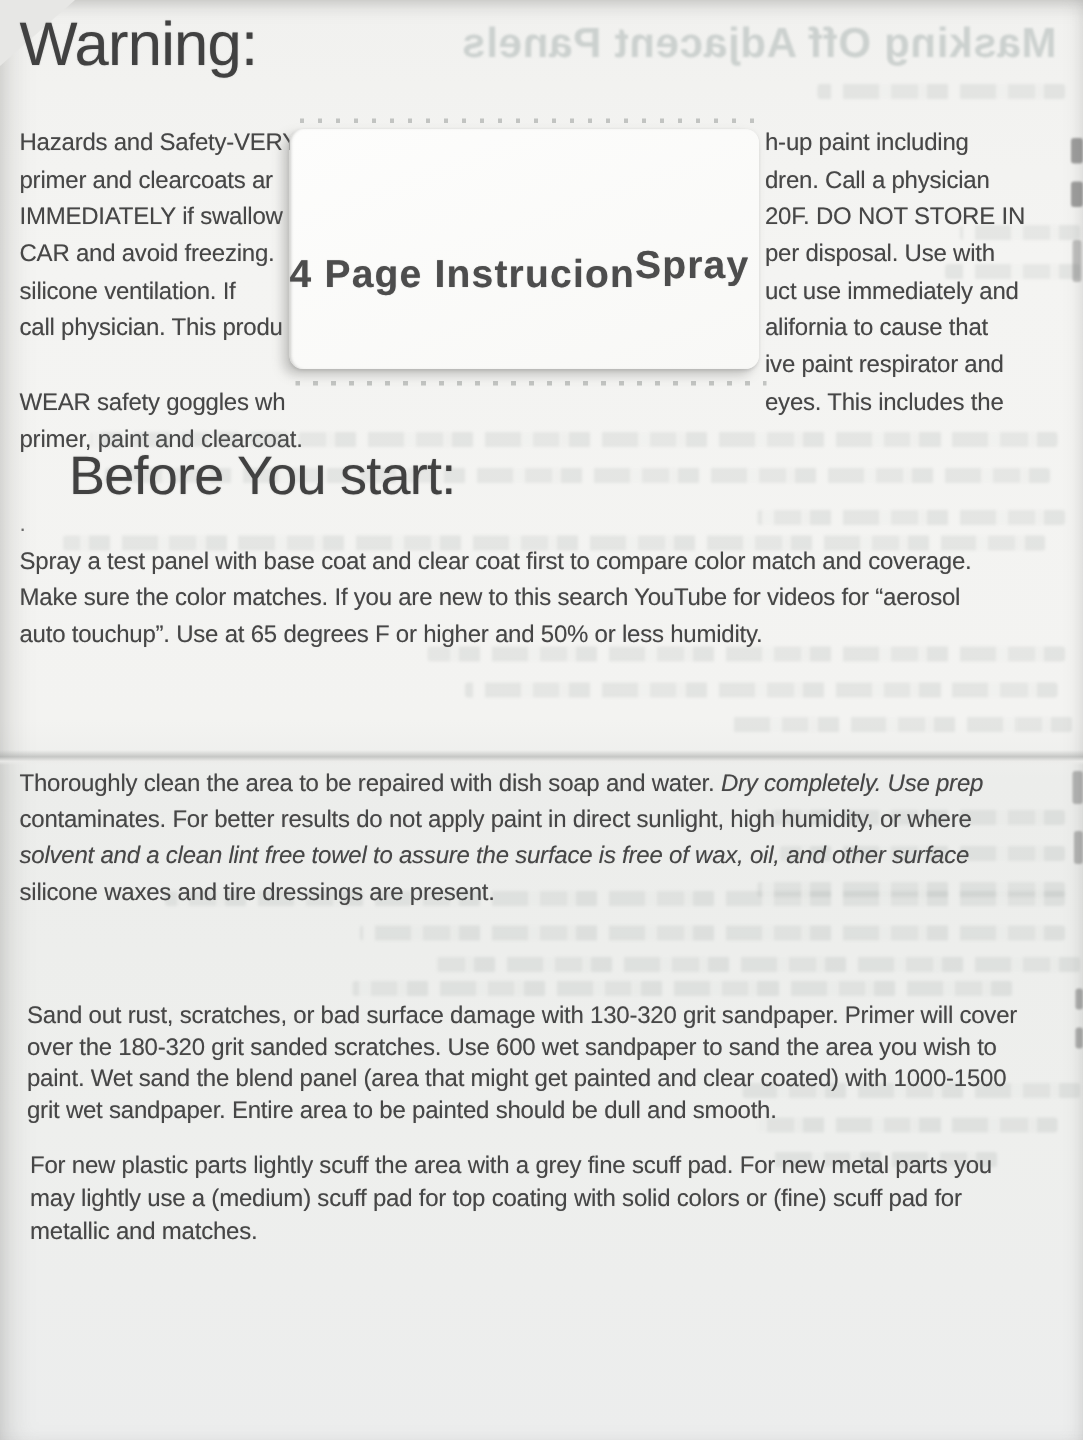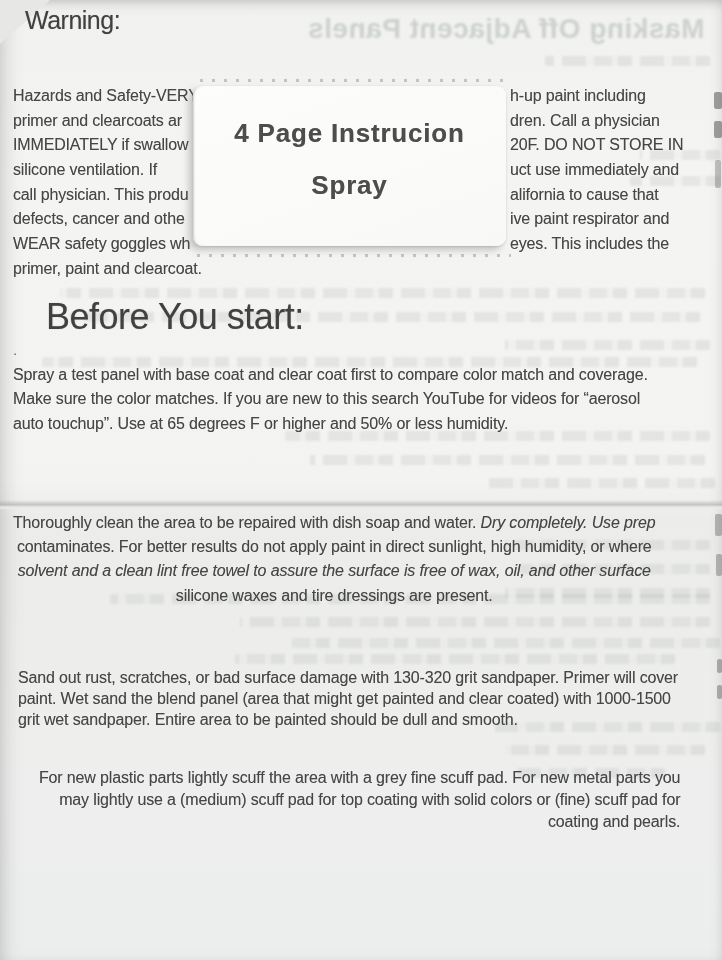--- a/index.html
+++ b/index.html
@@ -20,39 +20,39 @@
     clip-path:polygon(0 0,100% 0,0 100%);
     background:linear-gradient(to bottom right,#e7e7e5 0 62%,#a2a3a1 66% 70%,#f0f0ee 72% 100%);
   }
   h1{
     position:absolute;margin:0;
     font-weight:400;color:#414141;
     font-size:36px;line-height:1.2;letter-spacing:-.5px;
     text-shadow:0 0 1px rgba(80,80,80,.35);
     white-space:nowrap;
   }
-  #warning-heading{left:13px;top:5px;font-size:25px;margin-left:12px;}
+  #warning-heading{left:13px;top:5px;font-size:41px;}
   #before-heading{left:13px;top:295px;margin-left:33px;}
   #surface-heading{left:13px;top:447px;}
   #sanding-heading{left:18px;top:607px;}
 
   .para{position:absolute;color:#464646;font-size:16px;letter-spacing:-.15px;
         text-shadow:0 0 .5px rgba(90,90,90,.45);}
   .para .tline{white-space:nowrap;}
   .para em{font-style:italic;}
   #warning-lines{left:13px;top:84px;width:700px;}
   #warning-lines .tline{position:relative;height:24.7px;line-height:24.7px;}
   #warning-lines .frag-right{position:absolute;left:497px;top:0;}
   #before-lines{left:13px;top:363px;}
   #before-lines .tline{line-height:24.3px;}
   #surface-lines{left:13px;top:511px;}
-  #surface-lines .tline{line-height:24.2px;text-align:center;}
+  #surface-lines .tline{line-height:24.2px;}
   #sanding-p1{left:18px;top:668px;}
   #sanding-p1 .tline{line-height:20.9px;}
-  #sanding-p2{left:39px;top:767px;text-align:right;}
+  #sanding-p2{left:20px;top:767px;}
   #sanding-p2 .tline{line-height:21.8px;}
 
   .stray-dot{position:absolute;left:13px;top:341px;color:#6b6b6b;font-size:15px;}
 
   
   .bleed-title{
     position:absolute;left:300px;top:13px;width:412px;
     font-size:28px;font-weight:700;color:#ccd1cf;
     transform:scaleX(-1);filter:blur(.8px);
     text-align:center;white-space:nowrap;letter-spacing:.5px;
@@ -68,21 +68,21 @@
   }
 
   
   .sticker{
     position:absolute;left:193px;top:86px;width:313px;height:160px;
     background:linear-gradient(160deg,#fdfdfc 0%,#f8f8f6 100%);
     border-radius:9px;z-index:5;
     box-shadow:-4px 4px 7px rgba(105,105,103,.35),
                0 1px 2px rgba(140,140,138,.25),
                inset 2px 0 2px -1px rgba(120,120,118,.35);
-    display:flex;flex-direction:column;align-items:center;
+    display:flex;flex-direction:row;align-items:center;
   }
   .sticker-line{
     font-weight:700;font-size:26px;color:#4d4d4d;letter-spacing:.8px;
     text-shadow:0 0 .6px rgba(70,70,70,.5);white-space:nowrap;
   }
   .sticker-line.l1{margin-top:32px;}
   .sticker-line.l2{margin-top:21px;}
   .serration{
     position:absolute;height:3px;z-index:4;
     background:repeating-linear-gradient(90deg,rgba(115,120,117,.38) 0 3px,transparent 3px 12px);
@@ -110,23 +110,24 @@
   <div class="corner-fold"></div>
 
   <div class="bleed-title">Masking Off Adjacent Panels</div>
 
   <h1 id="warning-heading">Warning:</h1>
 
   <div id="warning-lines" class="para">
       <div class="tline"><span class="frag-left">Hazards and Safety-VERY</span><span class="frag-right">h-up paint including</span></div>
       <div class="tline"><span class="frag-left">primer and clearcoats ar</span><span class="frag-right">dren. Call a physician</span></div>
       <div class="tline"><span class="frag-left">IMMEDIATELY if swallow</span><span class="frag-right">20F. DO NOT STORE IN</span></div>
+      <div class="tline"><span class="frag-left">CAR and avoid freezing.</span><span class="frag-right">per disposal. Use with</span></div>
       <div class="tline"><span class="frag-left">silicone ventilation. If</span><span class="frag-right">uct use immediately and</span></div>
       <div class="tline"><span class="frag-left">call physician. This produ</span><span class="frag-right">alifornia to cause that</span></div>
-      <div class="tline"><span class="frag-left">defects, cancer and othe</span><span class="frag-right">ive paint respirator and</span></div>
+      <div class="tline"><span class="frag-right">ive paint respirator and</span></div>
       <div class="tline"><span class="frag-left">WEAR safety goggles wh</span><span class="frag-right">eyes. This includes the</span></div>
       <div class="tline"><span class="frag-left">primer, paint and clearcoat.</span><span class="frag-right"></span></div>
     </div>
 
   <div class="ghost" style="left:545px;top:56px;width:165px"></div>
   <div class="ghost" style="left:640px;top:150px;width:80px"></div>
   <div class="ghost" style="left:630px;top:176px;width:90px"></div>
   <div class="ghost" style="left:60px;top:288px;width:645px"></div>
   <div class="ghost" style="left:70px;top:312px;width:630px"></div>
   <div class="ghost" style="left:505px;top:340px;width:205px"></div>
@@ -163,27 +164,28 @@
   <div class="crease"></div>
   <div id="surface-lines" class="para">
       <div class="tline"><span>Thoroughly clean the area to be repaired with dish soap and water.  </span><em>Dry completely. Use prep</em></div>
       <div class="tline"><span>contaminates. For better results do not apply paint in direct sunlight, high humidity, or where</span></div>
       <div class="tline"><em>solvent and a clean lint free towel to assure the surface is free of wax, oil, and other surface</em></div>
       <div class="tline"><span>silicone waxes and tire dressings are present.</span></div>
     </div>
 
   <div id="sanding-p1" class="para">
       <div class="tline">Sand out rust, scratches, or bad surface damage with 130-320 grit sandpaper. Primer will cover</div>
+      <div class="tline">over the 180-320 grit sanded scratches. Use 600 wet sandpaper to sand the area you wish to</div>
       <div class="tline">paint. Wet sand the blend panel (area that might get painted and clear coated) with 1000-1500</div>
       <div class="tline">grit wet sandpaper. Entire area to be painted should be dull and smooth.</div>
     </div>
   <div id="sanding-p2" class="para">
       <div class="tline">For new plastic parts lightly scuff the area with a grey fine scuff pad. For new metal parts you</div>
       <div class="tline">may lightly use a (medium) scuff pad for top coating with solid colors or (fine) scuff pad for</div>
-      <div class="tline">coating and pearls.</div>
+      <div class="tline">metallic and matches.</div>
     </div>
 
   <div class="edgemark" style="left:714px;top:92px;width:8px;height:17px"></div>
   <div class="edgemark" style="left:714px;top:121px;width:8px;height:17px"></div>
   <div class="edgemark" style="left:715px;top:160px;width:6px;height:28px;opacity:.3"></div>
   <div class="edgemark" style="left:715px;top:514px;width:7px;height:22px;opacity:.35"></div>
   <div class="edgemark" style="left:716px;top:554px;width:6px;height:22px;opacity:.35"></div>
   <div class="edgemark" style="left:717px;top:659px;width:5px;height:14px;opacity:.4"></div>
   <div class="edgemark" style="left:717px;top:685px;width:5px;height:14px;opacity:.4"></div>
 

